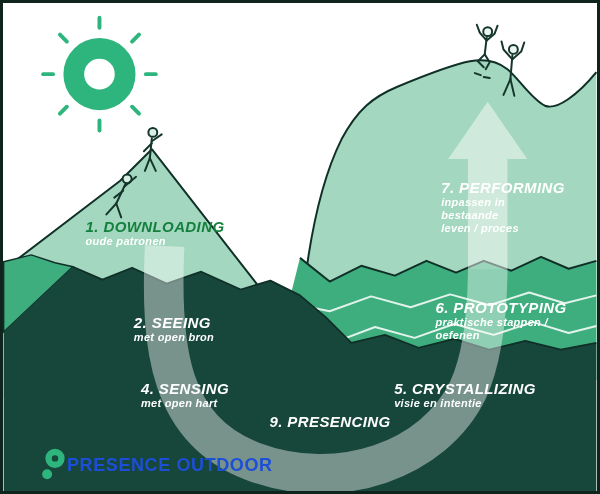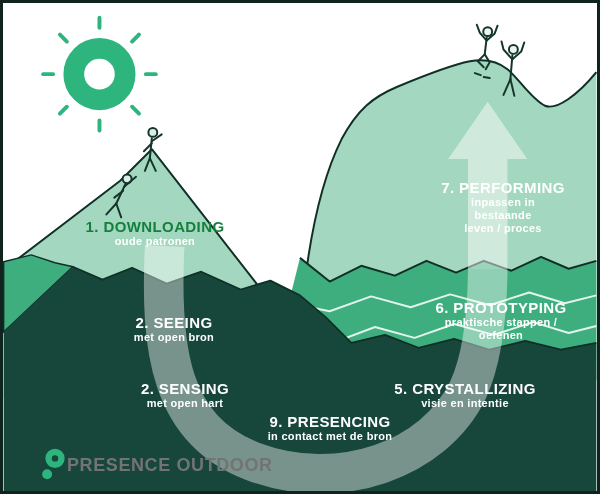--- a/index.html
+++ b/index.html
@@ -9,44 +9,44 @@
     background:#ffffff;
     border:3px solid #10241e;
     box-sizing:border-box;
     overflow:hidden;
     font-family:"Liberation Sans", sans-serif;
   }
   svg.scene{position:absolute;left:0;top:0;width:594px;height:488px;display:block;}
   .step{
     position:absolute;
     transform:translateX(-50%);
-    text-align:center;
     color:#ffffff;
     z-index:5;
     line-height:1.15;
     white-space:nowrap;
+    font-style:italic;
   }
   .step .t{
     font-size:15px;
     font-weight:bold;
     letter-spacing:.4px;
     display:block;
   }
   .step .s{
     font-size:11px;
     font-weight:bold;
     letter-spacing:.3px;
     display:block;
     white-space:pre-line;
   }
   .step.dark-title .t{color:#15803d;}
   .brand{
     position:absolute;
     left:64px;top:452px;
-    color:#737373;
+    color:#1d4ed8;
     font-size:18px;
     font-weight:bold;
     letter-spacing:.6px;
     z-index:6;
     white-space:nowrap;
   }
 </style>
 </head>
 <body>
 
@@ -151,27 +151,26 @@
     <span class="t">1. DOWNLOADING</span>
     <span class="s">oude patronen</span>
   </div>
 
   <div class="step" style="left:154px; top:311px;margin-left:17px;">
     <span class="t">2. SEEING</span>
     <span class="s">met open bron</span>
   </div>
 
   <div class="step" style="left:182px; top:377px;">
-    <span class="t">2. SENSING</span>
+    <span class="t">4. SENSING</span>
     <span class="s">met open hart</span>
   </div>
 
   <div class="step" style="left:327px; top:410px;">
     <span class="t">9. PRESENCING</span>
-    <span class="s">in contact met de bron</span>
   </div>
 
   <div class="step" style="left:462px; top:377px;">
     <span class="t">5. CRYSTALLIZING</span>
     <span class="s">visie en intentie</span>
   </div>
 
   <div class="step" style="left:498px; top:296px;">
     <span class="t">6. PROTOTYPING</span>
     <span class="s">praktische stappen / oefenen</span>

